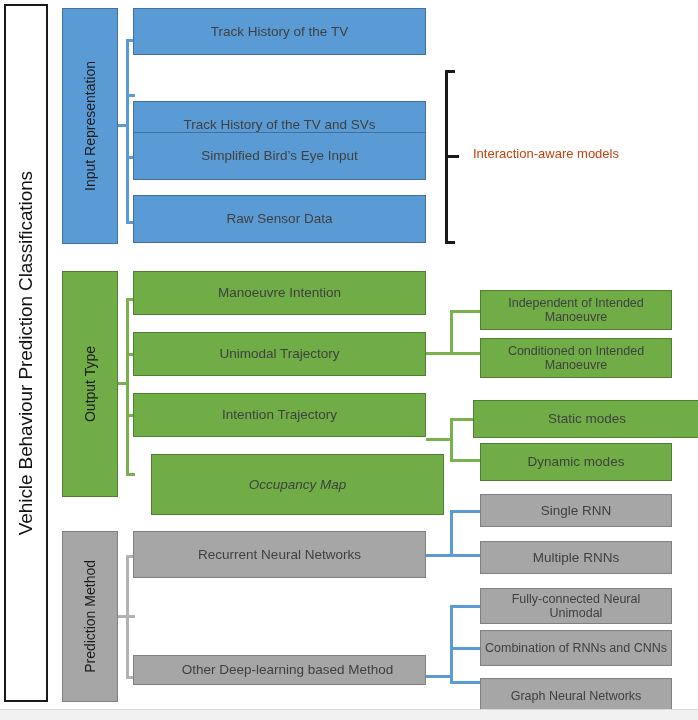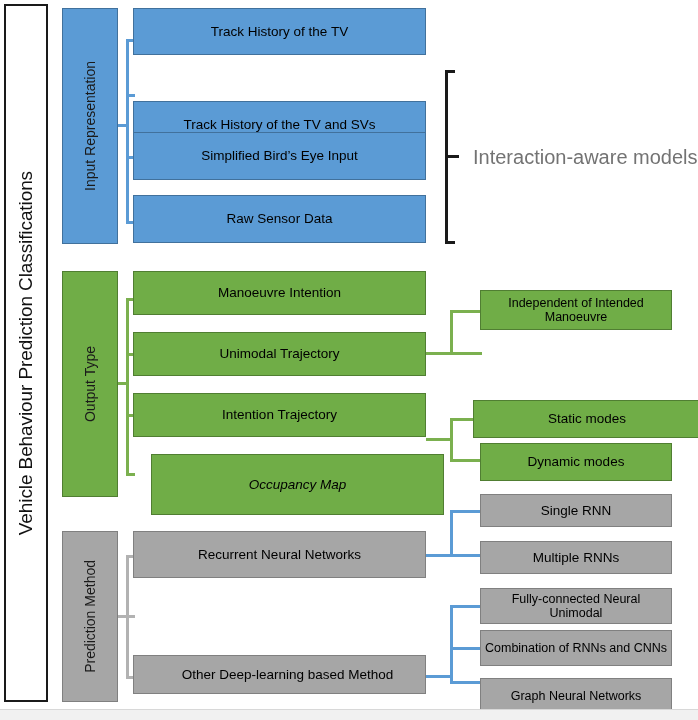--- a/index.html
+++ b/index.html
@@ -45,21 +45,21 @@
   }
 
   
   .node {
     position: absolute;
     box-sizing: border-box;
     display: flex;
     align-items: center;
     justify-content: center;
     text-align: center;
-    color: #000000;
+    color: #404040;
     line-height: 1.12;
     padding: 2px 4px;
   }
   .node.blue  { background: #5B9BD5; border: 1px solid #41719C; }
   .node.green { background: #70AD47; border: 1px solid #507E32; }
   .node.gray  { background: #A6A6A6; border: 1px solid #808080; }
 
   
   .cat {
     position: absolute;
@@ -91,22 +91,22 @@
   .c-green .spine, .c-green .arm, .c-green .stub  { background: #7BB04F; }
   .c-gray  .spine, .c-gray  .arm, .c-gray  .stub  { background: #B2B2B2; }
 
   
   .brace {
     position: absolute;
   }
   .brace .bar   { position: absolute; background: #1a1a1a; }
   .brace-label {
     position: absolute;
-    font-size: 20px;
-    color: #737373;
+    font-size: 13px;
+    color: #c2410c;
     white-space: nowrap;
   }
 
   .t13 { font-size: 13.5px; }
   .t125 { font-size: 12.5px; }
 </style>
 </head>
 <body>
 
 <div id="canvas">
@@ -178,20 +178,23 @@
   <div class="conn c-green" style="left:426px; top:290px; width:56px; height:70px;">
     <div class="stub" style="left:0px;  top:62px; width:26px;"></div>
     <div class="spine" style="left:24px; top:20px; height:45px;"></div>
     <div class="arm" style="left:24px; top:20px; width:32px;"></div>
     <div class="arm" style="left:24px; top:62px; width:32px;"></div>
   </div>
 
   <div class="node green t125" style="left:480px; top:290px; width:192px; height:40px;">
     <span>Independent of Intended Manoeuvre</span>
   </div>
+  <div class="node green t125" style="left:480px; top:338px; width:192px; height:40px;">
+    <span>Conditioned on Intended Manoeuvre</span>
+  </div>
 
   <div class="conn c-green" style="left:426px; top:400px; width:56px; height:70px;">
     <div class="stub" style="left:0px;  top:38px; width:26px;"></div>
     <div class="spine" style="left:24px; top:18px; height:44px;"></div>
     <div class="arm" style="left:24px; top:18px; width:32px;"></div>
     <div class="arm" style="left:24px; top:59px; width:32px;"></div>
   </div>
 
   <div class="node green t13" style="left:473px; top:400px; width:228px; height:38px;">
     <span>Static modes</span>
@@ -208,21 +211,21 @@
     <div class="stub" style="left:0px;  top:84px; width:10px;"></div>
     <div class="spine" style="left:8px;  top:24px; height:124px;"></div>
     <div class="arm" style="left:8px;  top:24px;  width:9px;"></div>
     <div class="arm" style="left:8px;  top:84px;  width:9px;"></div>
     <div class="arm" style="left:8px;  top:145px; width:9px;"></div>
   </div>
 
   <div class="node gray t13" style="left:133px; top:531px; width:293px; height:47px;">
     <span>Recurrent Neural Networks</span>
   </div>
-  <div class="node gray t13" style="left:133px; top:655px; width:293px; height:39px;padding-left:20px;">
+  <div class="node gray t13" style="left:133px; top:655px; width:293px; height:30px;padding-left:20px;">
     <span>Other Deep-learning based Method</span>
   </div>
 
   <div class="conn c-blue" style="left:426px; top:494px; width:56px; height:80px;">
     <div class="stub" style="left:0px;  top:60px; width:26px;"></div>
     <div class="spine" style="left:24px; top:16px; height:47px;"></div>
     <div class="arm" style="left:24px; top:16px; width:32px;"></div>
     <div class="arm" style="left:24px; top:60px; width:32px;"></div>
   </div>
 

